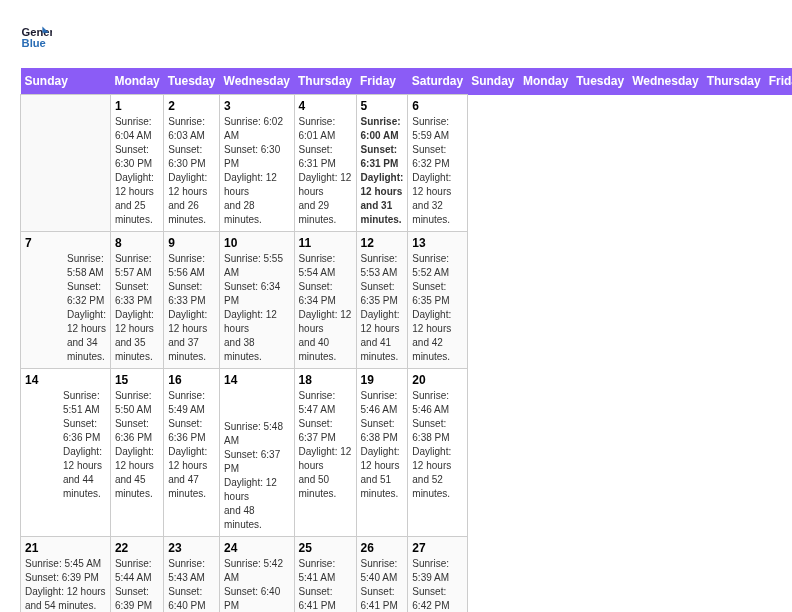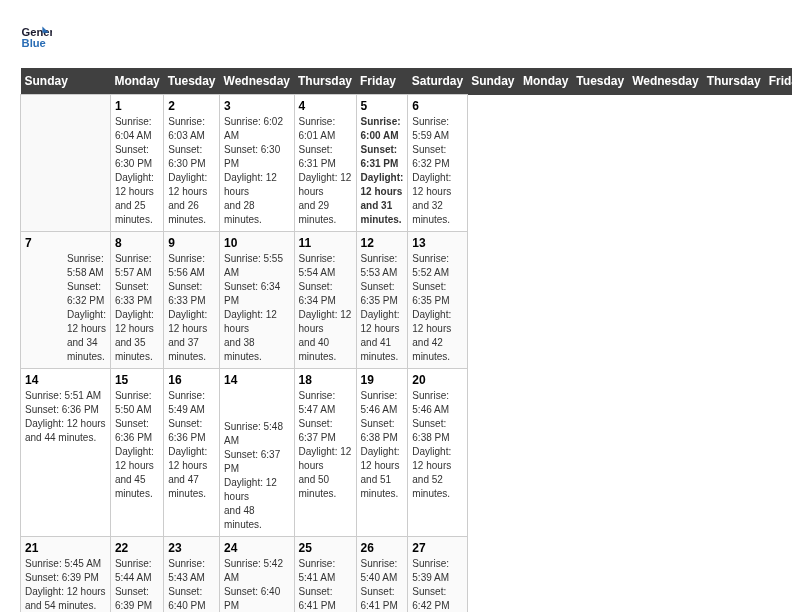--- a/index.html
+++ b/index.html
@@ -36,21 +36,21 @@
     .location {
       font-size: 14px;
       color: #555;
     }
     table {
       width: 100%;
       border-collapse: collapse;
       font-size: 11px;
     }
     th {
-      background: #404040;
+      background: #8b5cf6;
       color: #fff;
       padding: 6px 4px;
       text-align: left;
       font-size: 12px;
       font-weight: bold;
     }
     td {
       border: 1px solid #ccc;
       vertical-align: top;
       padding: 4px;
@@ -211,21 +211,21 @@
           <div class="day-number">13</div>
           <div class="day-info" style="white-space: pre-line;">Sunrise: 5:52 AM
 Sunset: 6:35 PM
 Daylight: 12 hours
 and 42 minutes.</div>
         </td>
       </tr>
       <tr>
         <td>
           <div class="day-number">14</div>
-          <div class="day-info" style="white-space: pre-line;">Sunrise: 5:51 AM
+          <div class="day-info" style="white-space: pre-line; margin-left: 38px;">Sunrise: 5:51 AM
 Sunset: 6:36 PM
 Daylight: 12 hours
 and 44 minutes.</div>
         </td>
         <td>
           <div class="day-number">15</div>
           <div class="day-info" style="white-space: pre-line;">Sunrise: 5:50 AM
 Sunset: 6:36 PM
 Daylight: 12 hours
 and 45 minutes.</div>

